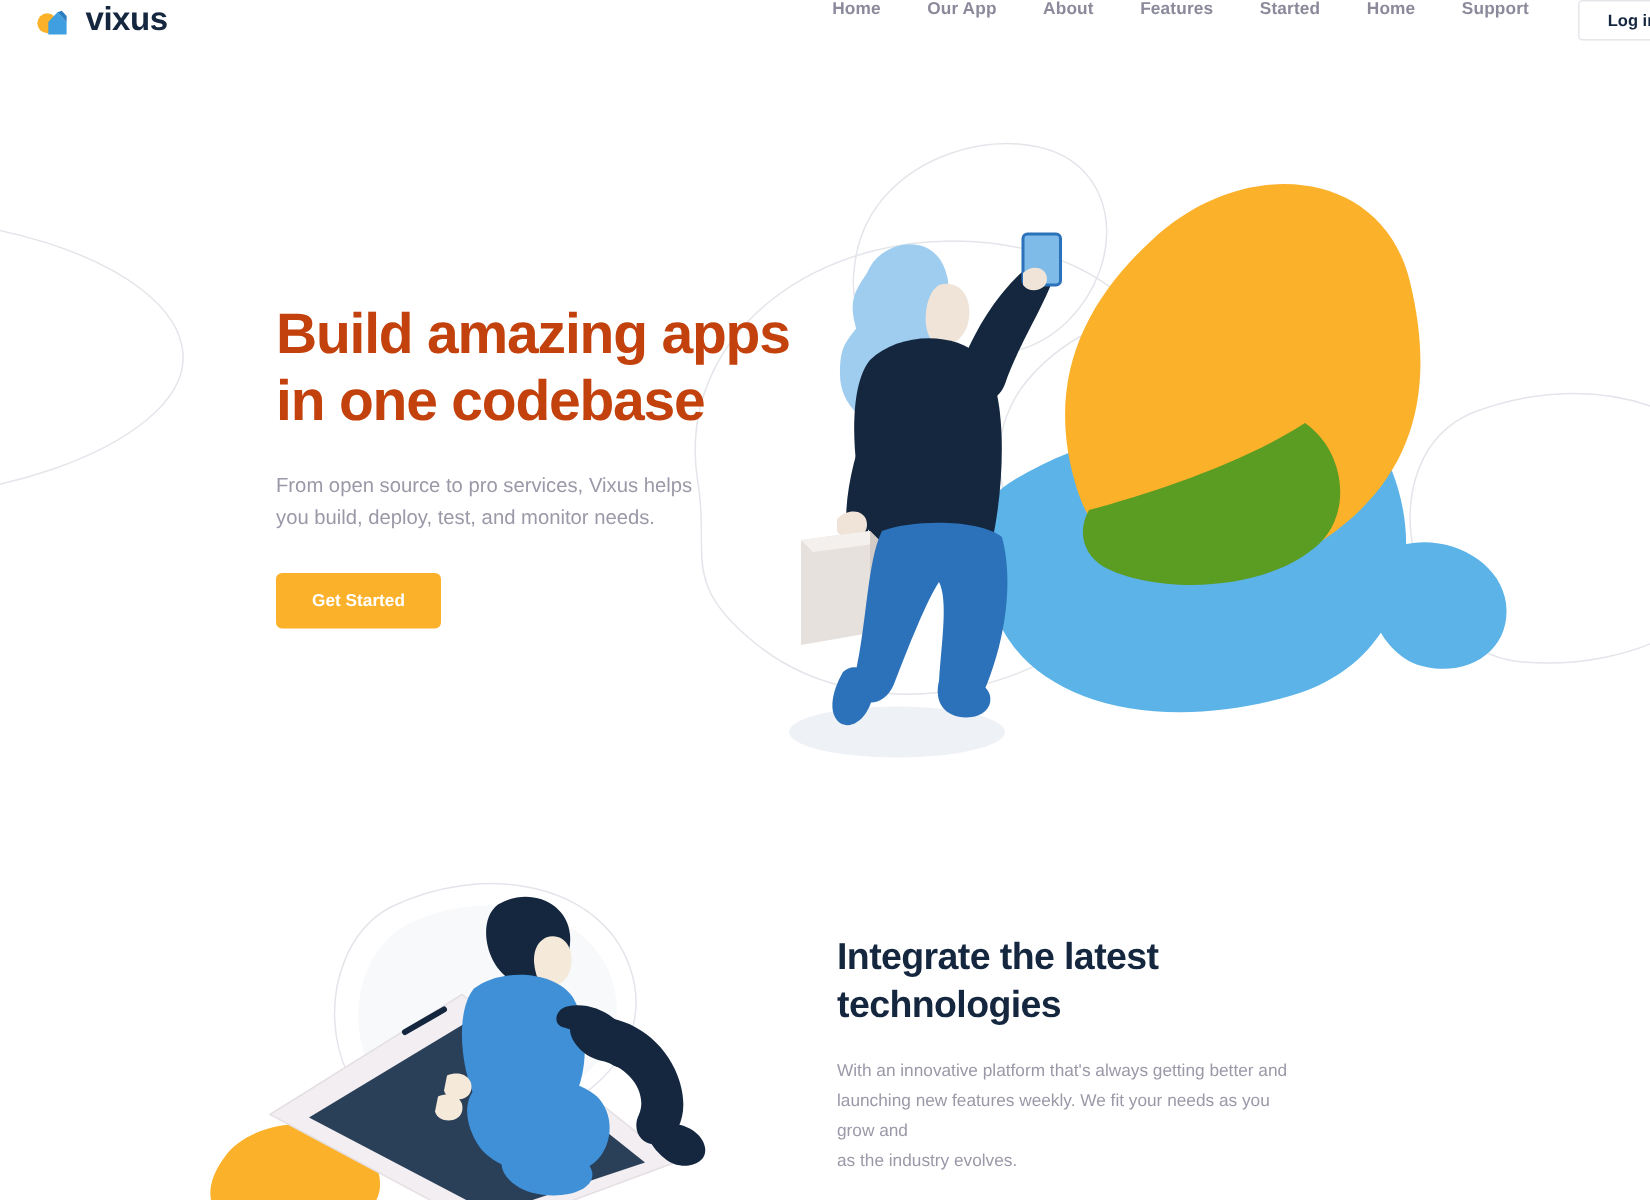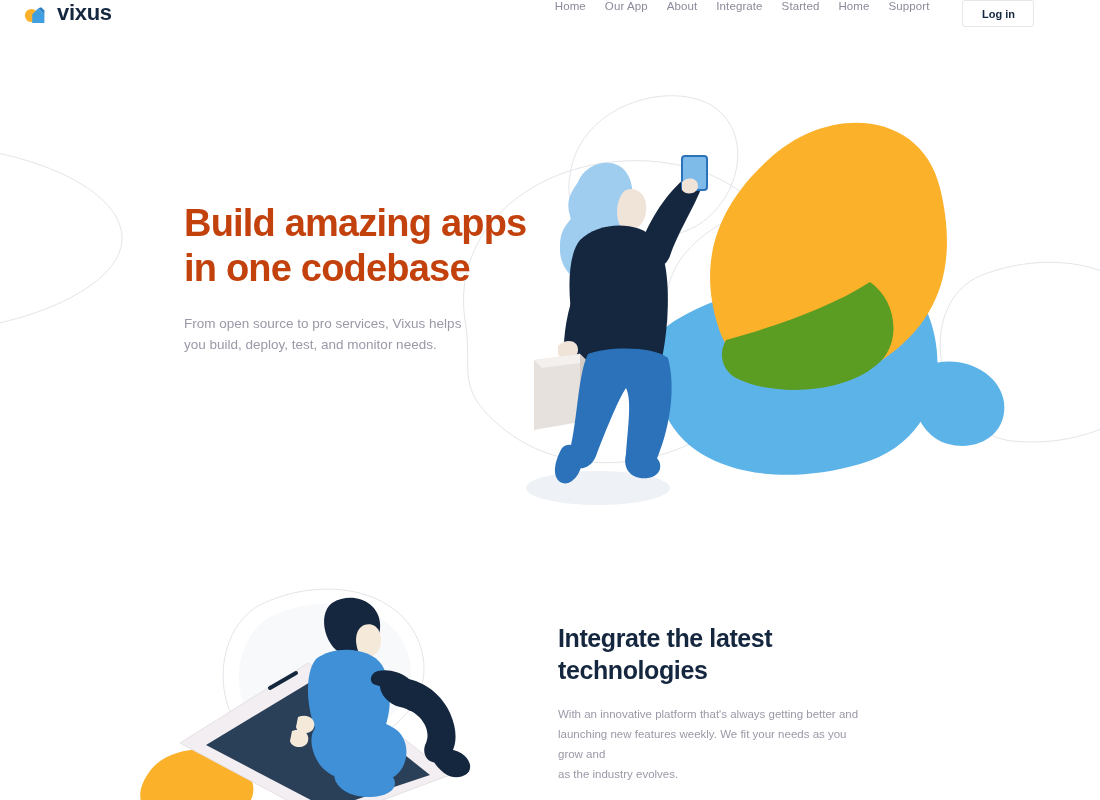--- a/index.html
+++ b/index.html
@@ -22,21 +22,21 @@
   header.nav {
     position: absolute; top: 0; left: 0; width: 1100px; height: 66px;
     display: flex; align-items: flex-start; z-index: 40;
   }
   .logo-wrap { display: flex; align-items: center; margin-left: 24px; gap: 7px; }
   .logo-mark { width: 26px; height: 24px; position: relative; }
   .logo-text {
     font-size: 22px; font-weight: bold; color: #14273f;
     letter-spacing: -0.3px; font-family: "Liberation Sans", sans-serif;
   }
-  nav.menu { display: flex; align-items: center; gap: 19px; margin-left: 443px; }
+  nav.menu { display: flex; align-items: center; gap: 31px; margin-left: 443px; font-weight: bold; }
   nav.menu a {
     font-size: 11.5px; color: #8b8a9b; text-decoration: none;
     letter-spacing: .1px; white-space: nowrap;
   }
   .hdr-actions { display: flex; align-items: center; gap: 10px; margin-left: 33px; }
   .btn-login {
     width: 72px; height: 27px; border: 1px solid #e4e6ea; border-radius: 3px;
     background: #fff; color: #14273f; font-size: 11px; font-weight: bold;
     display: flex; align-items: center; justify-content: center; cursor: pointer;
   }
@@ -100,21 +100,21 @@
           <path d="M14.3 7.2 L20.4 13.6 L20.4 9.6 L17.2 6.2 Z" fill="#2b7fc0"></path>
         </svg>
       </span>
       <span class="logo-text">vixus</span>
     </div>
 
     <nav class="menu">
       <a href="#">Home</a>
       <a href="#">Our App</a>
       <a href="#">About</a>
-      <a href="#">Integrate</a>
+      <a href="#">Features</a>
       <a href="#">Started</a>
       <a href="#">Home</a>
       <a href="#">Support</a>
     </nav>
 
     <div class="hdr-actions">
       <button class="btn-login">Log in</button>
 
     </div>
   </header>
@@ -161,20 +161,21 @@
       <path d="M132 378 C124 392 122 406 130 412 C140 418 152 404 152 390 C152 378 140 370 132 378 Z" fill="#2b72ba"></path>
       <path d="M196 384 C192 400 202 410 218 408 C232 406 234 392 224 386 C214 380 200 374 196 384 Z" fill="#2b72ba"></path>
     </svg>
   </div>
 
   <div class="hero-copy">
     <h1 class="hero-title">Build amazing apps
 in one codebase</h1>
     <p class="hero-sub">From open source to pro services, Vixus helps
 you build, deploy, test, and monitor needs.</p>
+    <button class="btn-get-started">Get Started</button>
   </div>
 
   <div class="sec2-art">
     <svg width="430" height="230" viewBox="0 0 430 230">
 
       <path class="outline" d="M140 30 C200 0 280 12 300 70 C322 134 250 186 170 180 C90 174 84 60 140 30 Z"></path>
 
       <path d="M150 42 C200 16 272 28 288 78 C306 134 244 174 176 168 C106 162 104 68 150 42 Z" fill="#f7f9fb"></path>
 
       <path d="M30 196 C50 168 112 166 128 196 C140 218 132 236 104 240 L30 240 C16 228 18 212 30 196 Z" fill="#fcb12b"></path>

